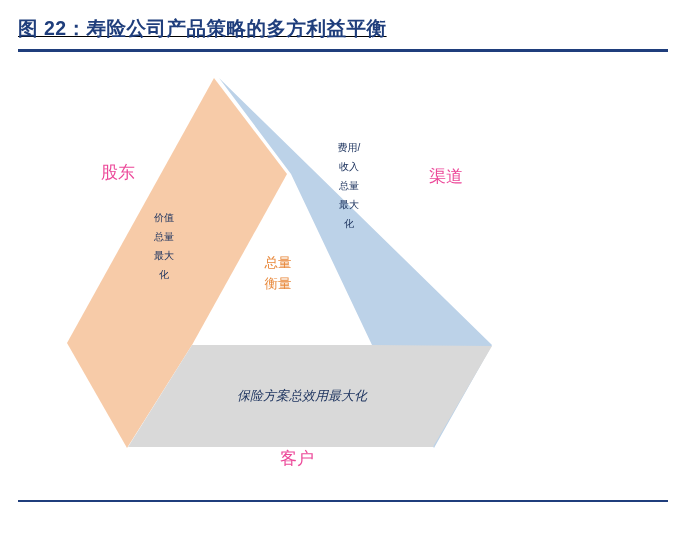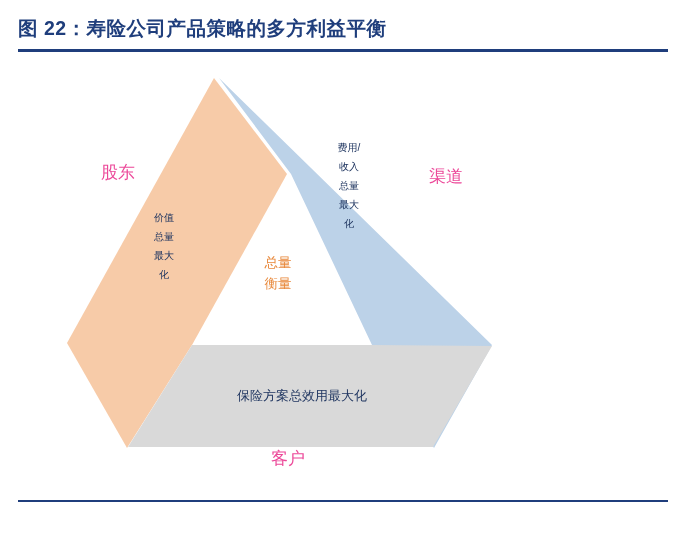--- a/index.html
+++ b/index.html
@@ -22,20 +22,21 @@
     background: #ffffff;
     box-sizing: border-box;
   }
   
   .title-block {
     position: absolute;
     left: 18px;
     top: 14px;
     width: 650px;
     height: 40px;
+    text-decoration: underline;
   }
   .fig-title {
     font-size: 19.5px;
     font-weight: bold;
     color: #1F3E7C;
     letter-spacing: 0.5px;
     line-height: 28px;
     white-space: nowrap;
   }
   .title-rule {
@@ -99,25 +100,25 @@
     font-weight: normal;
   }
   .dlabel.bottom-inner {
     font-size: 13px;
     white-space: nowrap;
     color: #1F3560;
   }
   
   #label-shareholder   { left: 96px;  top: 104px; width: 44px; }
   #label-channel       { left: 424px; top: 108px; width: 44px; }
-  #label-customer      { left: 262px; top: 390px; width: 52px; }
+  #label-customer      { left: 262px; top: 390px; width: 52px; text-align: right; }
   #label-value-max     { left: 143px; top: 152px; width: 42px; }
   #label-cost-income   { left: 322px; top: 82px;  width: 54px; }
   #label-center        { left: 250px; top: 196px; width: 56px; }
-  #label-plan-utility  { left: 222px; top: 330px; width: 160px; }
+  #label-plan-utility  { left: 222px; top: 330px; width: 160px; font-style: italic; }
 </style>
 </head>
 <body>
 
 <div class="figure-card">
 
   <div class="title-block">
     <div class="fig-title">图 22：寿险公司产品策略的多方利益平衡</div>
   </div>
   <div class="title-rule"></div>

